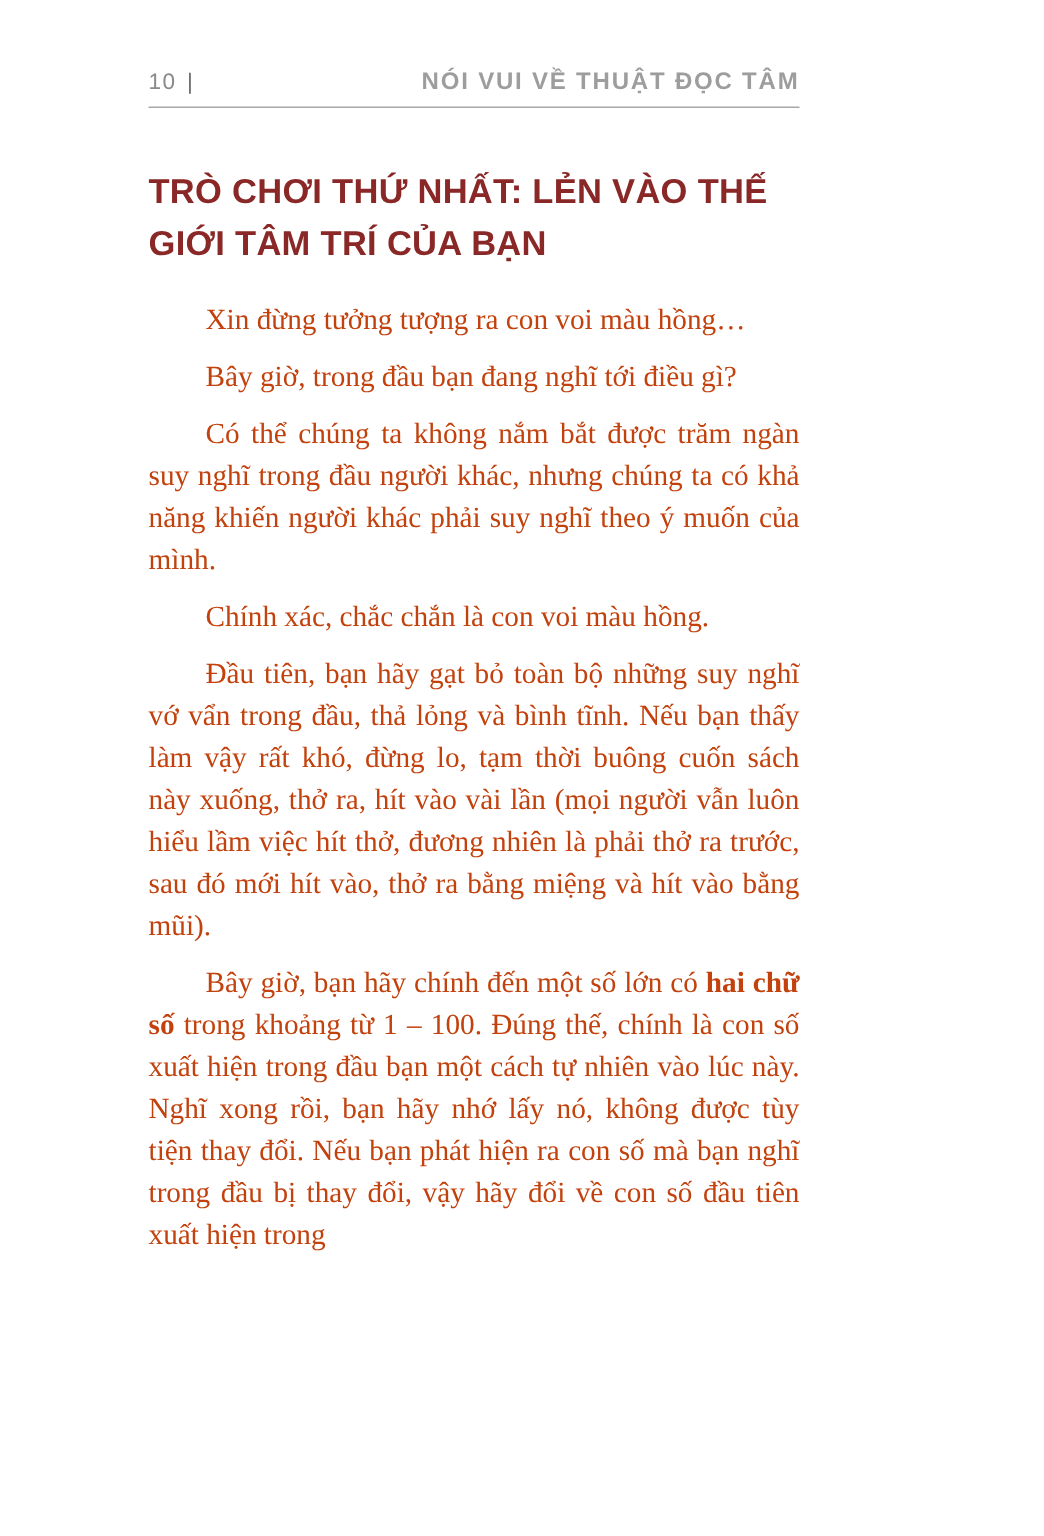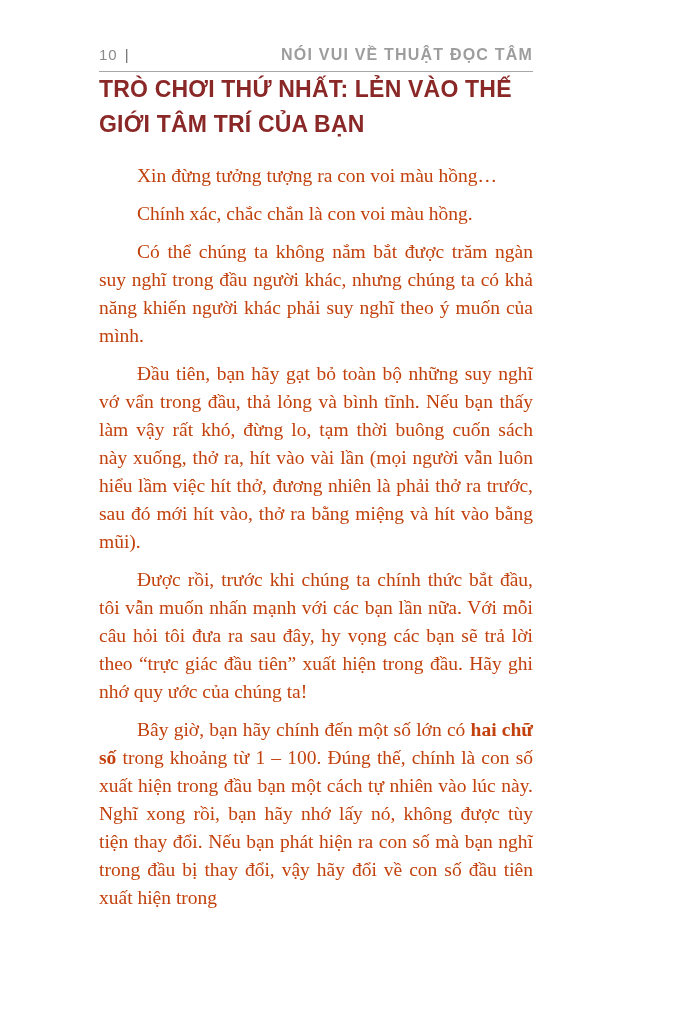--- a/index.html
+++ b/index.html
@@ -56,20 +56,21 @@
   }
 
   .header-rule {
     border: none;
     border-top: 1px solid #a8a8a8;
     margin-top: 7px;
   }
 
   
   .chapter-title {
+    margin-top: 38px;
     font-family: "Liberation Sans", sans-serif;
     font-weight: 700;
     font-size: 23px;
     line-height: 35px;
     letter-spacing: 0.2px;
     color: #8a2727;
     text-transform: uppercase;
   }
 
   
@@ -102,20 +103,20 @@
     </span>
     <span class="running-title">NÓI VUI VỀ THUẬT ĐỌC TÂM</span>
   </div>
 
   <hr class="header-rule">
 
   <h1 class="chapter-title">TRÒ CHƠI THỨ NHẤT: LẺN VÀO THẾ GIỚI TÂM TRÍ CỦA BẠN</h1>
 
   <div class="body-text">
     <p>Xin đừng tưởng tượng ra con voi màu hồng…</p>
+    <p>Bây giờ, trong đầu bạn đang nghĩ tới điều gì?</p>
+    <p>Có thể chúng ta không nắm bắt được trăm ngàn suy nghĩ trong đầu người khác, nhưng chúng ta có khả năng khiến người khác phải suy nghĩ theo ý muốn của mình.</p>
     <p>Chính xác, chắc chắn là con voi màu hồng.</p>
-    <p>Có thể chúng ta không nắm bắt được trăm ngàn suy nghĩ trong đầu người khác, nhưng chúng ta có khả năng khiến người khác phải suy nghĩ theo ý muốn của mình.</p>
     <p>Đầu tiên, bạn hãy gạt bỏ toàn bộ những suy nghĩ vớ vẩn trong đầu, thả lỏng và bình tĩnh. Nếu bạn thấy làm vậy rất khó, đừng lo, tạm thời buông cuốn sách này xuống, thở ra, hít vào vài lần (mọi người vẫn luôn hiểu lầm việc hít thở, đương nhiên là phải thở ra trước, sau đó mới hít vào, thở ra bằng miệng và hít vào bằng mũi).</p>
-    <p>Được rồi, trước khi chúng ta chính thức bắt đầu, tôi vẫn muốn nhấn mạnh với các bạn lần nữa. Với mỗi câu hỏi tôi đưa ra sau đây, hy vọng các bạn sẽ trả lời theo “trực giác đầu tiên” xuất hiện trong đầu. Hãy ghi nhớ quy ước của chúng ta!</p>
     <p><span>Bây giờ, bạn hãy chính đến một số lớn có </span><span class="emphasis">hai chữ số</span><span> trong khoảng từ 1 – 100. Đúng thế, chính là con số xuất hiện trong đầu bạn một cách tự nhiên vào lúc này. Nghĩ xong rồi, bạn hãy nhớ lấy nó, không được tùy tiện thay đổi. Nếu bạn phát hiện ra con số mà bạn nghĩ trong đầu bị thay đổi, vậy hãy đổi về con số đầu tiên xuất hiện trong</span></p>
   </div>
 
 </div>
 
 </body></html>

